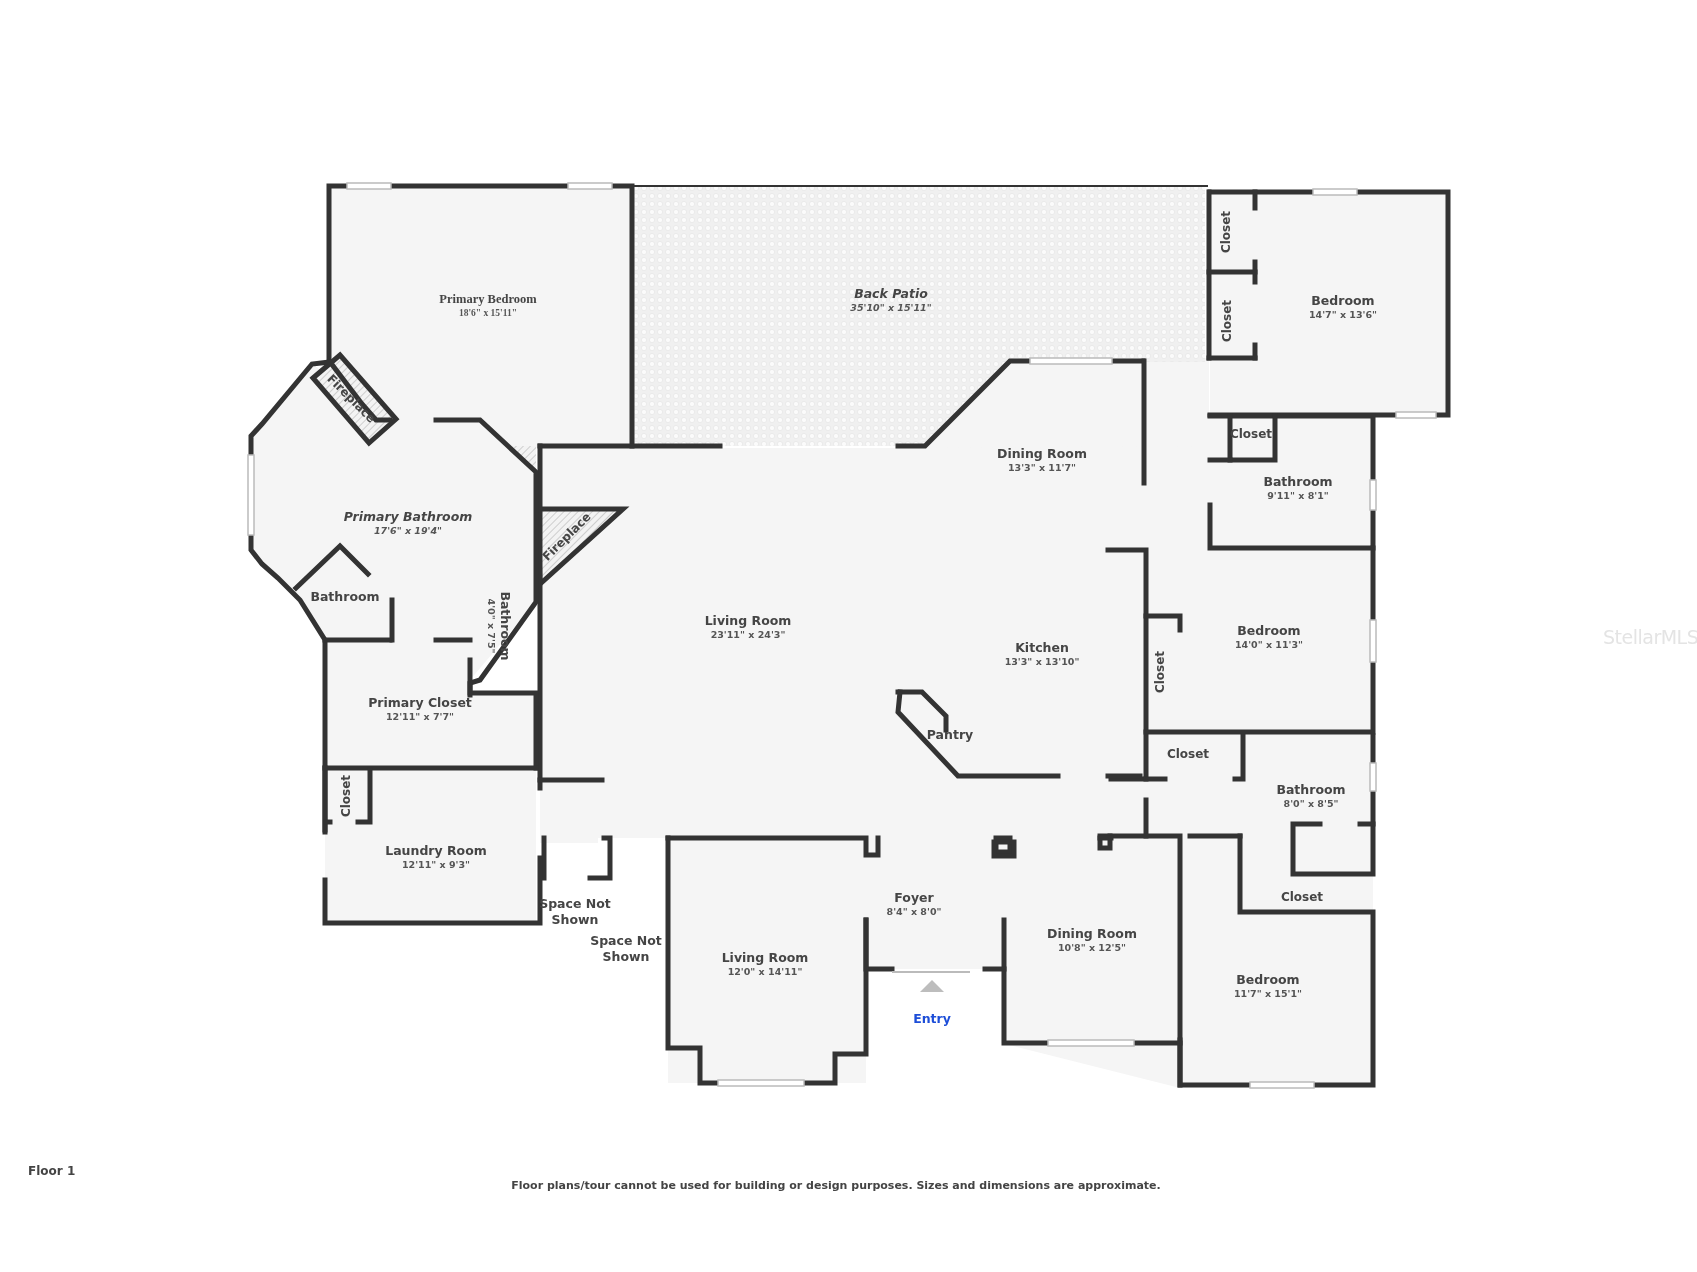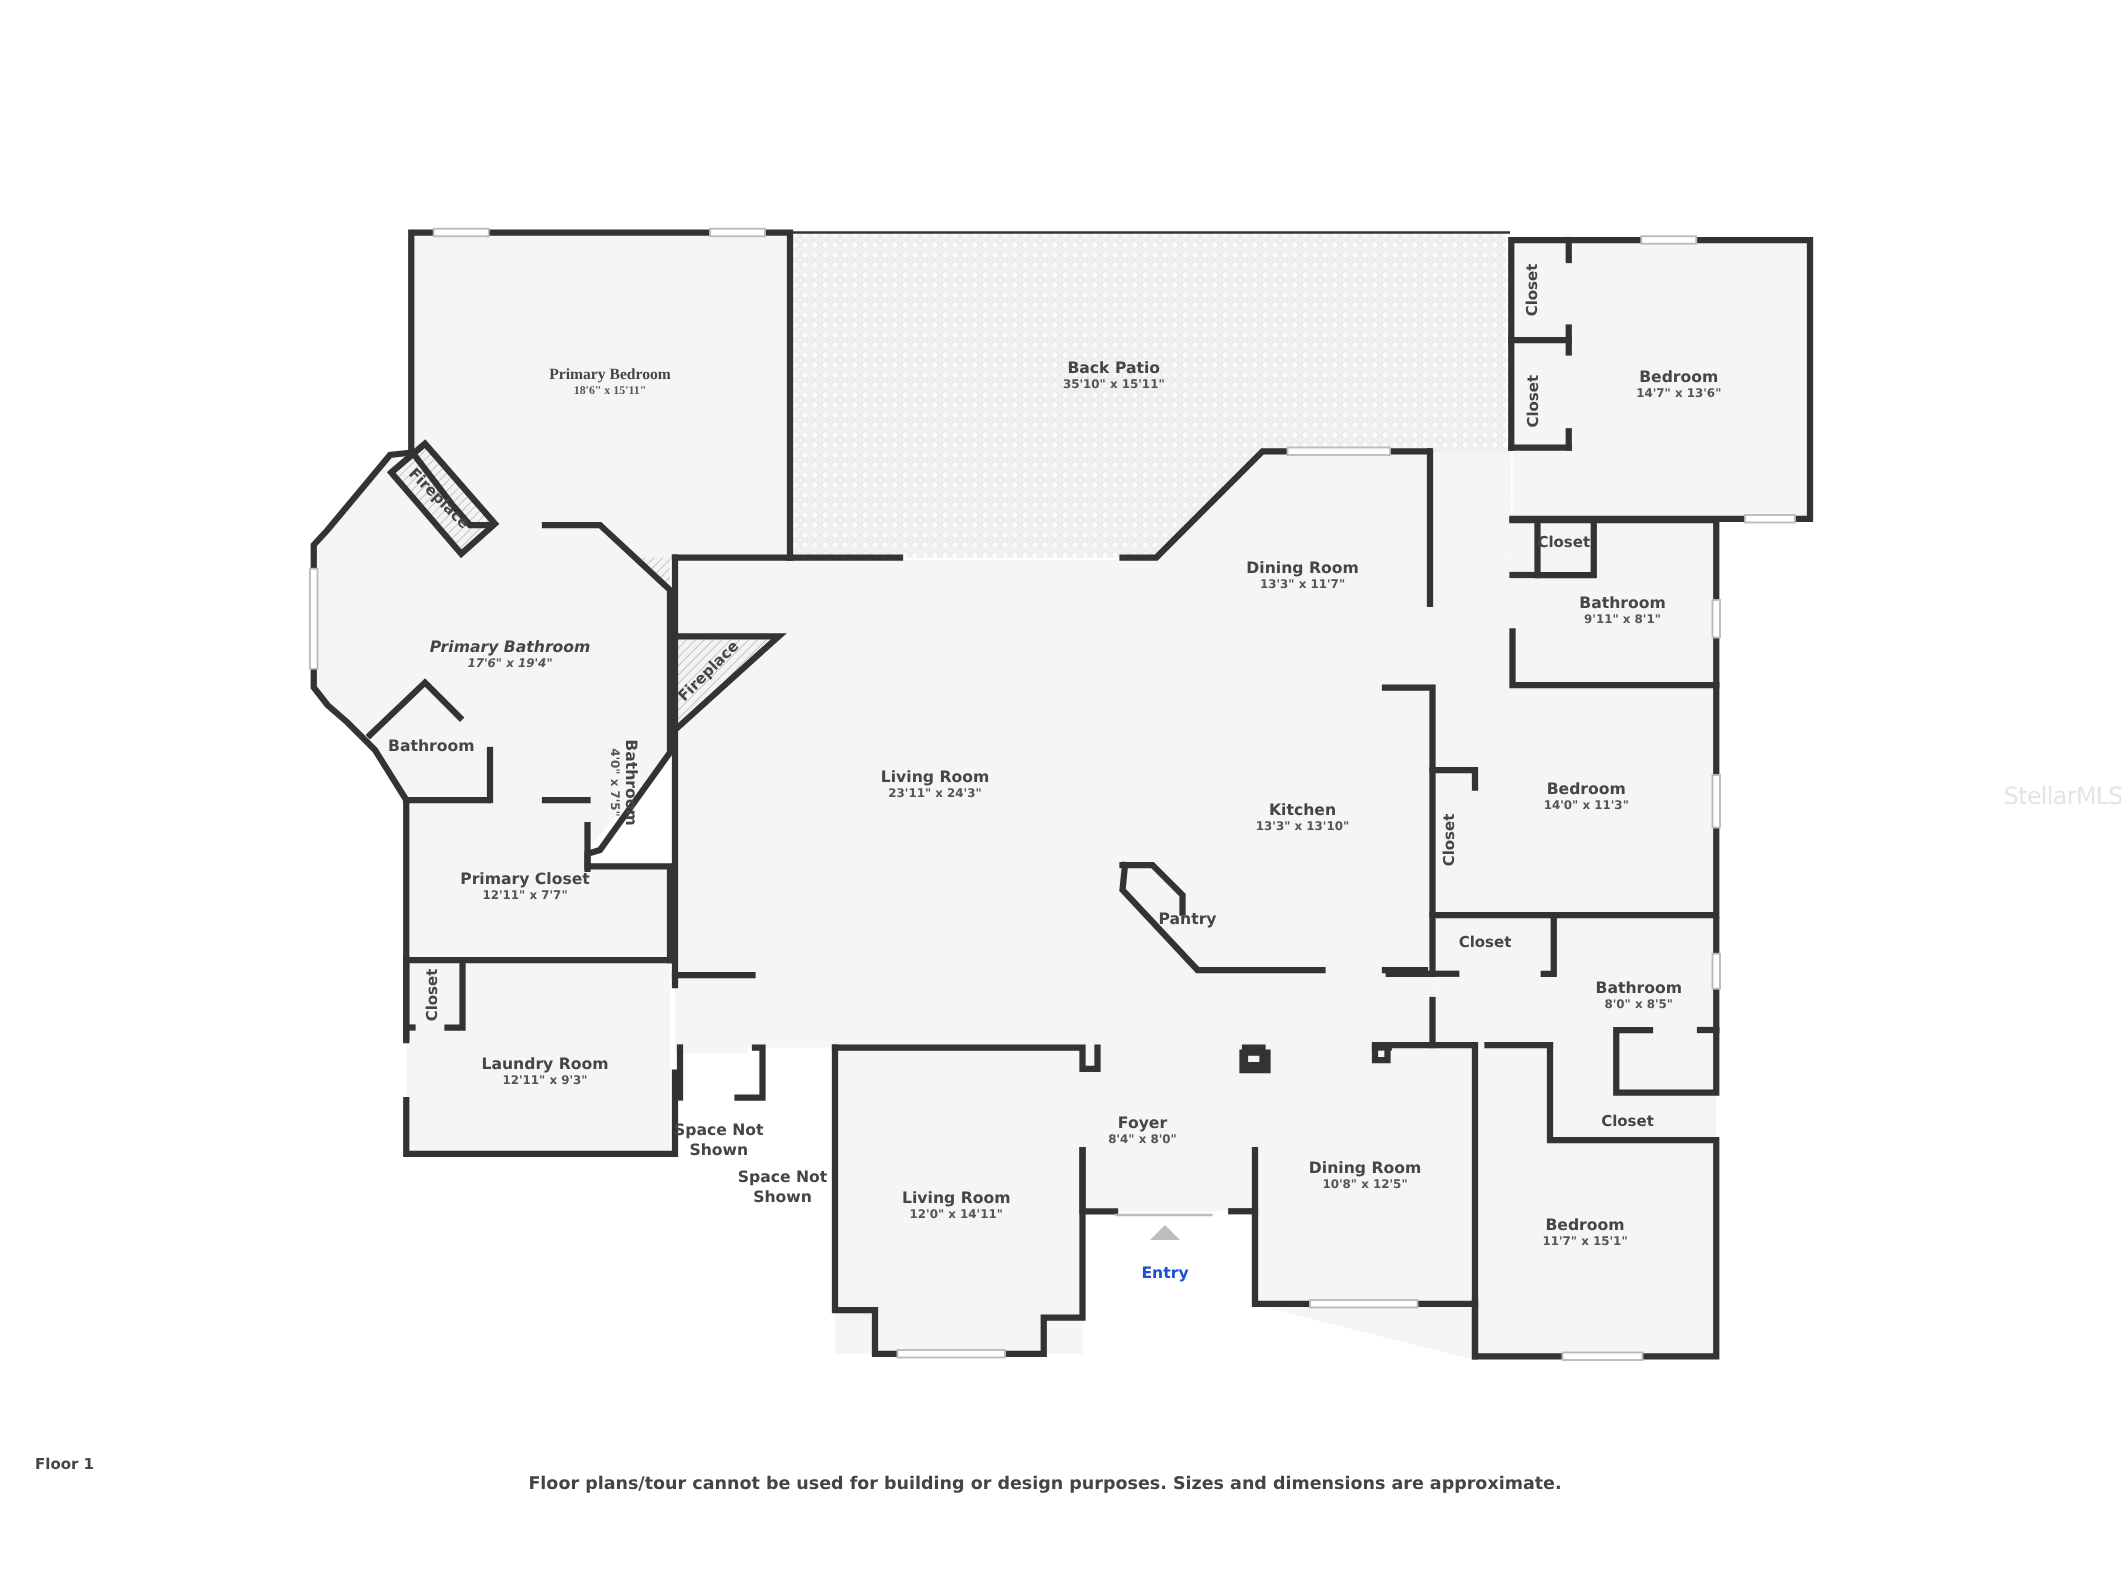--- a/index.html
+++ b/index.html
@@ -7,21 +7,21 @@
   #plan{position:absolute;left:0;top:0;width:1697px;height:1272px;}
   .room-label{position:absolute;transform:translate(-50%,-50%);text-align:center;white-space:nowrap;line-height:1.25;}
   .room-name{display:block;font-size:12.5px;font-weight:bold;color:#454545;}
   .room-dim{display:block;font-size:9.5px;font-weight:bold;color:#555;}
   .rot90{transform:translate(-50%,-50%) rotate(-90deg);}
   .rot90cw{transform:translate(-50%,-50%) rotate(90deg);}
   .rot45{transform:translate(-50%,-50%) rotate(45deg);}
   .rotm45{transform:translate(-50%,-50%) rotate(-45deg);}
   .small-name{font-size:12px;}
   .floor-label{position:absolute;left:28px;top:1164px;font-size:12px;font-weight:bold;color:#444;}
-  .disclaimer{position:absolute;left:836px;top:1179px;transform:translateX(-50%);font-size:14px;font-weight:bold;color:#444;white-space:nowrap;}
+  .disclaimer{position:absolute;left:836px;top:1179px;transform:translateX(-50%);font-size:11px;font-weight:bold;color:#444;white-space:nowrap;}
   .watermark{position:absolute;left:1603px;top:626px;font-size:19px;color:#e4e4e4;letter-spacing:-0.5px;}
   .entry-label{position:absolute;transform:translate(-50%,-50%);font-size:12.5px;font-weight:bold;color:#1d4ed8;white-space:nowrap;margin-top:11px;}
 </style>
 </head>
 <body>
 
 <svg id="plan" viewBox="0 0 1697 1272" xmlns="http://www.w3.org/2000/svg">
   <defs>
     <pattern id="patio" width="8" height="8" patternUnits="userSpaceOnUse">
       <rect width="8" height="8" fill="#f0f0f0"></rect>
@@ -131,21 +131,21 @@
   <g>
     <polygon points="932,980 920,992 944,992" fill="#bdbdbd"></polygon>
     <line x1="892" y1="972" x2="970" y2="972" stroke="#bbbbbb" stroke-width="2"></line>
   </g>
 </svg>
 
 <div class="room-label" style="left:488px;top:306px;font-family:Liberation Serif, serif;">
   <span class="room-name">Primary Bedroom</span>
   <span class="room-dim">18'6" x 15'11"</span>
 </div>
-<div class="room-label" style="left:891px;top:300px;">
+<div class="room-label" style="left:891px;top:300px;font-style:italic;">
   <span class="room-name">Back Patio</span>
   <span class="room-dim">35'10" x 15'11"</span>
 </div>
 <div class="room-label" style="left:1343px;top:307px;">
   <span class="room-name">Bedroom</span>
   <span class="room-dim">14'7" x 13'6"</span>
 </div>
 <div class="room-label rot90" style="left:1226px;top:232px;">
   <span class="room-name small-name">Closet</span>
 </div>

